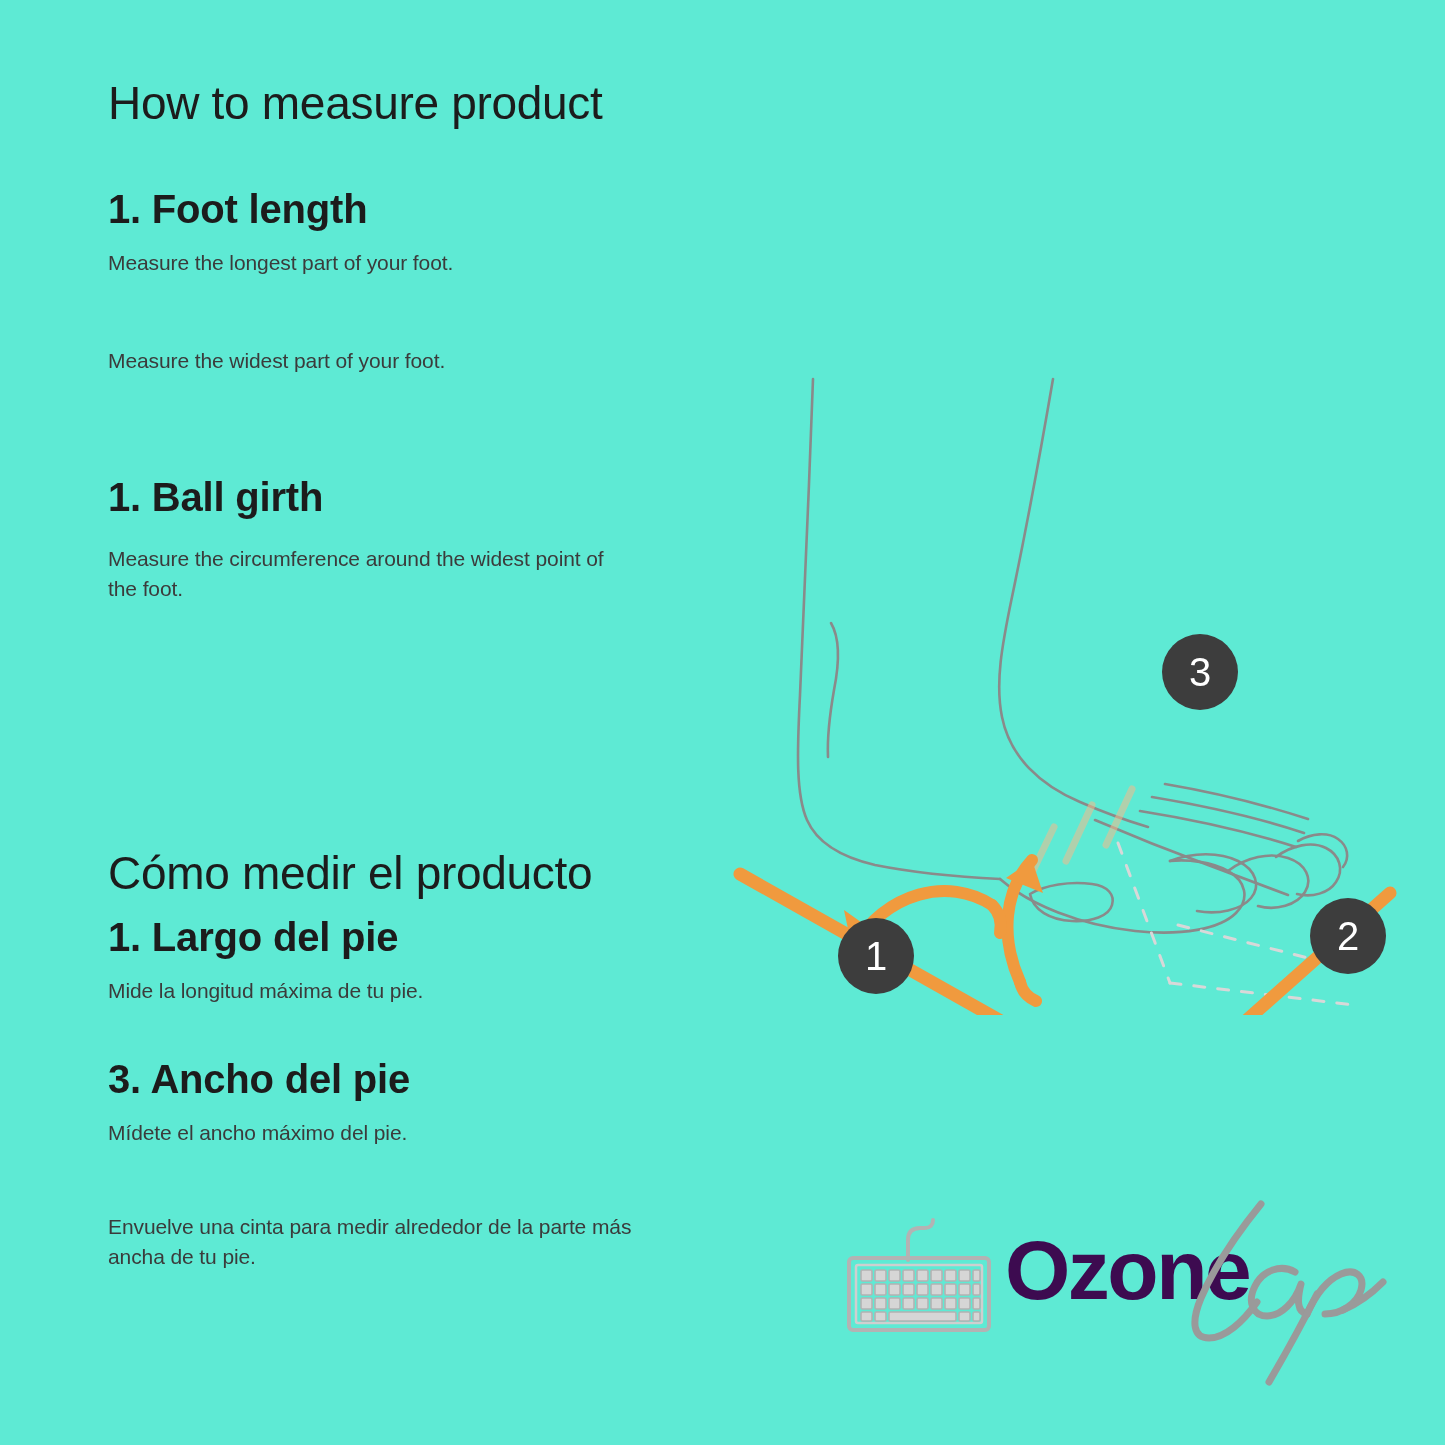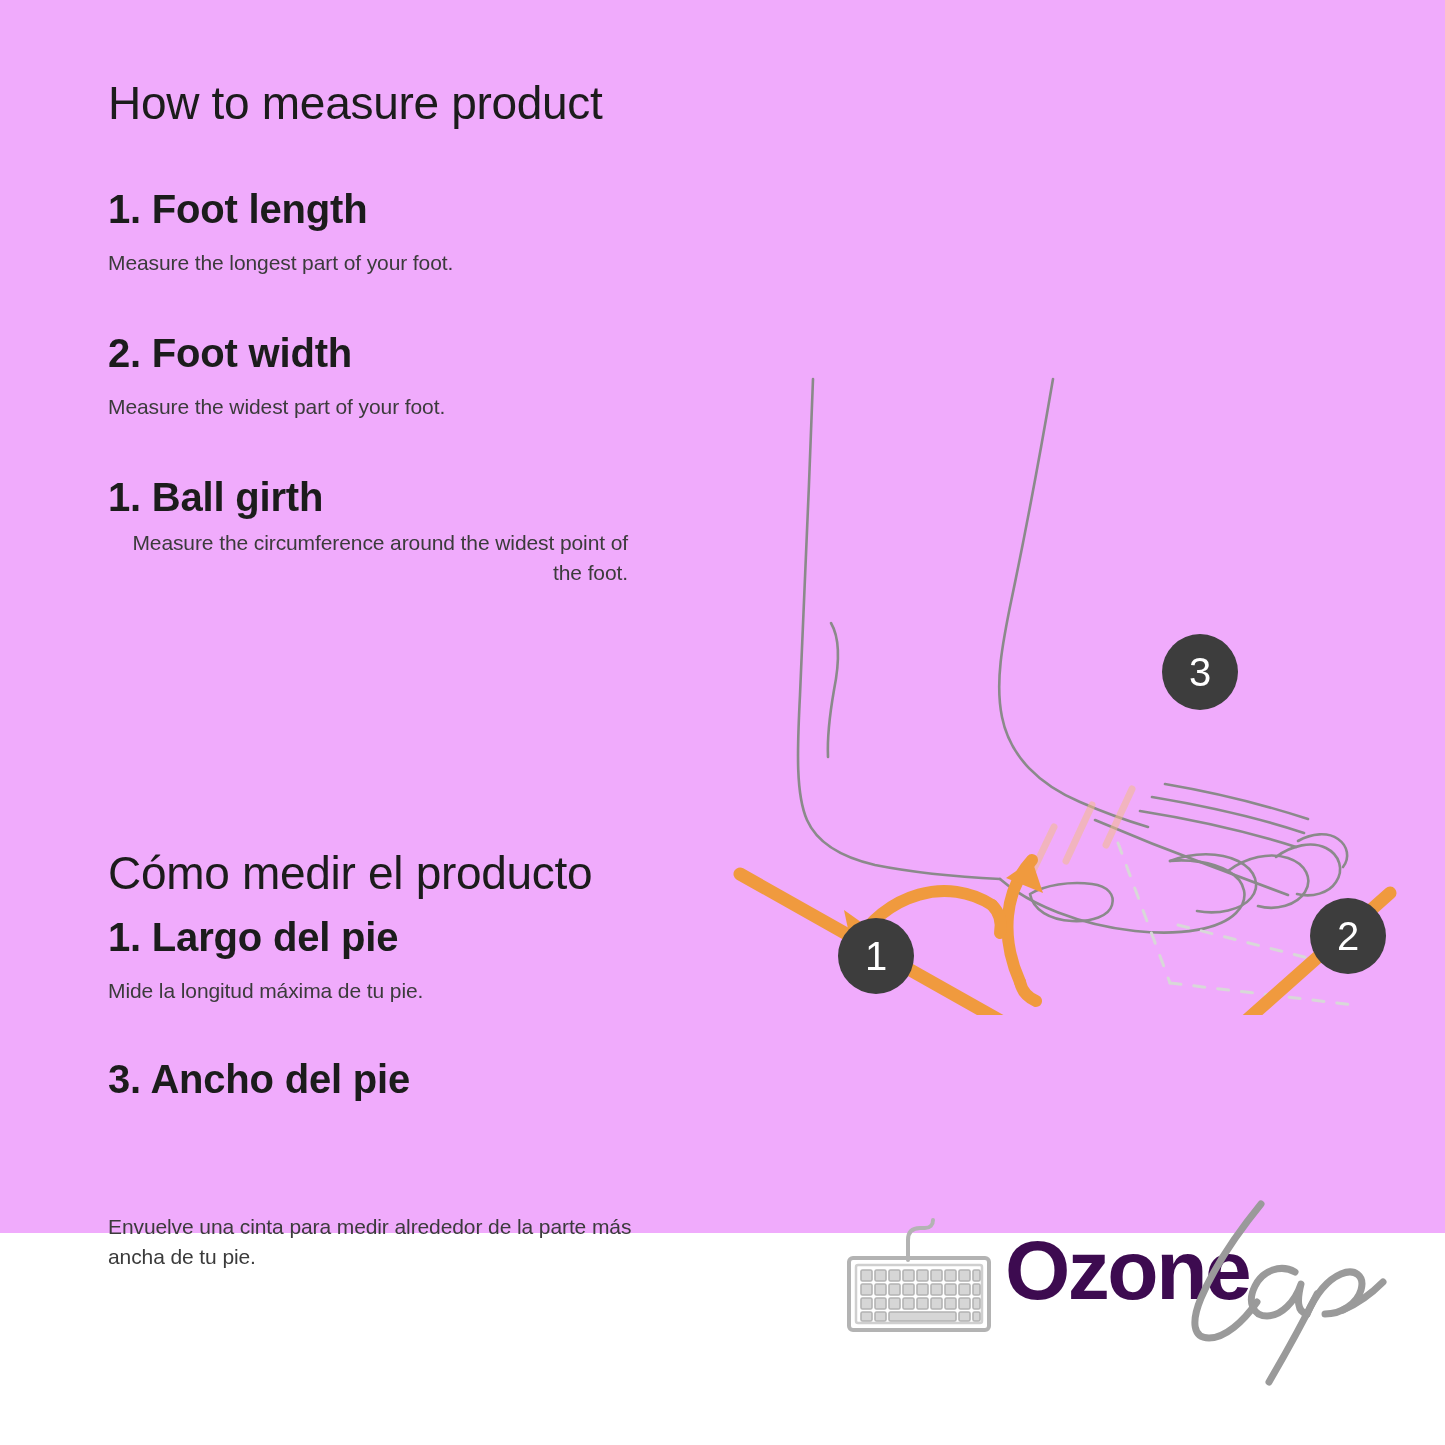--- a/index.html
+++ b/index.html
@@ -4,22 +4,22 @@
 <style>
   * { margin:0; padding:0; box-sizing:border-box; }
   html, body {
     width:1445px; height:1445px;
     background:#ffffff;
     font-family:"Liberation Sans", sans-serif;
     overflow:hidden;
   }
   #page {
     position:relative;
-    width:1445px; height:1233px;
-    background:#f0abfc;
+    width:1445px; height:1445px;
+    background:#5eead4;
     padding-left:16px;
   }
 
   .section-title {
     font-size:46px;
     font-weight:400;
     color:#1c1c1c;
     letter-spacing:-0.3px;
     line-height:1.1;
     white-space:nowrap;
@@ -110,40 +110,40 @@
   <div class="abs" style="left:108px; top:78px;">
     <div class="section-title">How to measure product</div>
   </div>
 
   <div class="abs" style="left:108px; top:186px; width:640px;">
     <div class="step-head">1. Foot length</div>
     <div class="step-body" style="margin-top:16px;">Measure the longest part of your foot.</div>
   </div>
 
   <div class="abs" style="left:108px; top:330px; width:640px;">
-    <div class="step-head">2. Foot width</div>
     <div class="step-body" style="margin-top:16px;">Measure the widest part of your foot.</div>
   </div>
 
   <div class="abs" style="left:108px; top:474px; width:520px;">
     <div class="step-head">1. Ball girth</div>
-    <div class="step-body" style="margin-top:8px;text-align:right;">Measure the circumference around the widest point of the foot.</div>
+    <div class="step-body" style="margin-top:24px;">Measure the circumference around the widest point of the foot.</div>
   </div>
 
   <div class="abs" style="left:108px; top:810px;margin-top:38px;">
     <div class="section-title">Cómo medir el producto</div>
   </div>
 
   <div class="abs" style="left:108px; top:914px; width:640px;">
     <div class="step-head">1. Largo del pie</div>
     <div class="step-body" style="margin-top:16px;">Mide la longitud máxima de tu pie.</div>
   </div>
 
   <div class="abs" style="left:108px; top:1056px; width:640px;">
     <div class="step-head">3. Ancho del pie</div>
+    <div class="step-body" style="margin-top:16px;">Mídete el ancho máximo del pie.</div>
   </div>
 
   <div class="abs" style="left:108px; top:1196px; width:540px;">
     <div class="step-body" style="margin-top:16px;">Envuelve una cinta para medir alrededor de la parte más ancha de tu pie.</div>
   </div>
 
   <div id="illustration">
     <svg viewBox="0 0 745 650" xmlns="http://www.w3.org/2000/svg">
       <g fill="none" stroke="#8a8a8a" stroke-width="2.6" stroke-linecap="round" stroke-linejoin="round">
 

